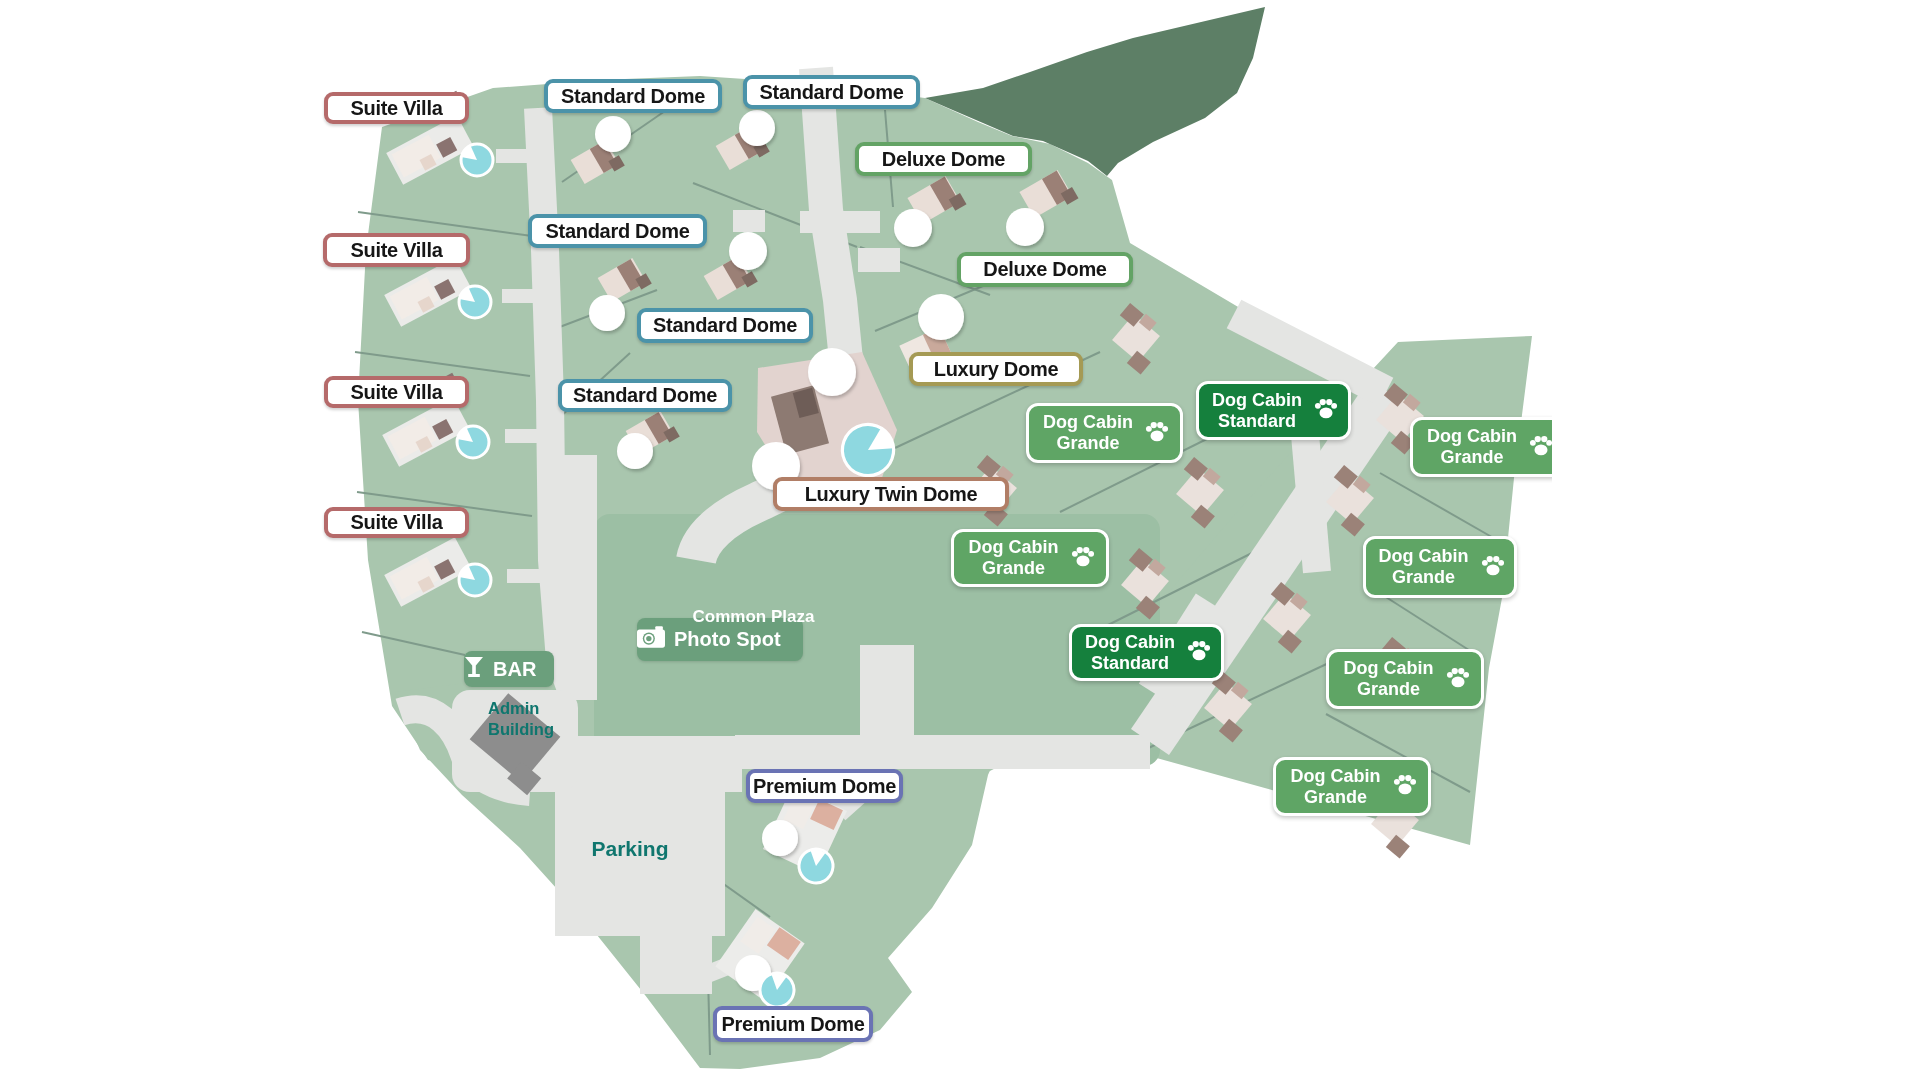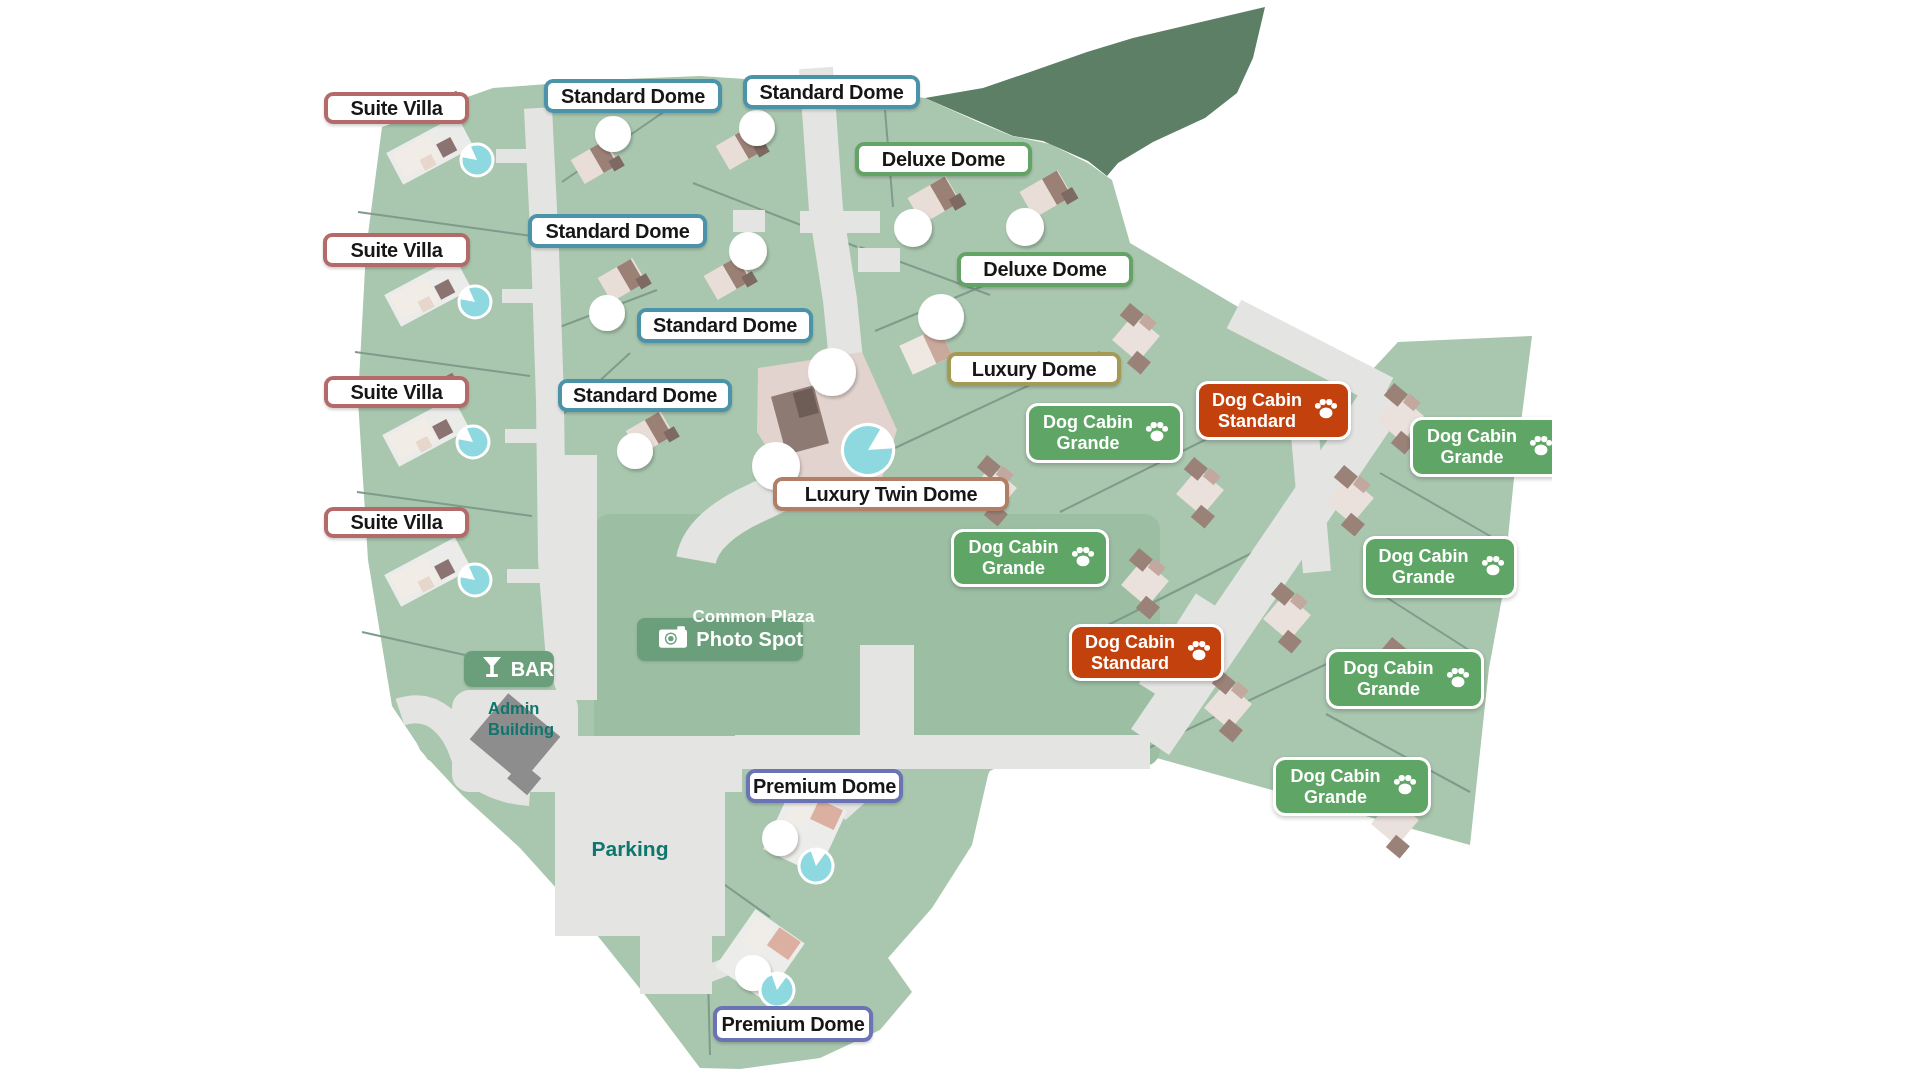--- a/index.html
+++ b/index.html
@@ -8,37 +8,37 @@
   .stage svg.map{position:absolute;left:0;top:0;}
 
   
   .wl{position:absolute;box-sizing:border-box;background:#fff;border:4px solid #888;
       border-radius:9px;display:flex;align-items:center;justify-content:center;
       font-weight:700;font-size:20px;color:#161616;white-space:nowrap;
       box-shadow:0 2px 3px rgba(0,0,0,.18);letter-spacing:-.3px;}
   .b-red{border-color:#b56a6a;}
   .b-teal{border-color:#4b93a9;}
   .b-green{border-color:#63a365;}
-  .b-olive{border-color:#a59a54;margin-left:38px;}
+  .b-olive{border-color:#a59a54;}
   .b-brown{border-color:#b17e66;}
   .b-purple{border-color:#6a73b4;}
 
   
   .dog{position:absolute;box-sizing:border-box;border:3px solid #fff;border-radius:12px;
        color:#fff;display:flex;align-items:center;justify-content:center;gap:7px;
        font-weight:700;font-size:18px;line-height:1.15;text-align:center;
        box-shadow:0 2px 4px rgba(0,0,0,.22);}
   .dog .t{width:98px;}
   .dog-green{background:#5fa565;}
-  .dog-teal{background:#c2410c;}
+  .dog-teal{background:#15803d;}
   .dog svg{flex:0 0 auto;}
 
   
   .fac{position:absolute;box-sizing:border-box;border-radius:8px;background:#6b9f7c;
-       color:#fff;display:flex;align-items:center;justify-content:flex-end;gap:9px;
+       color:#fff;display:flex;align-items:center;justify-content:flex-start;gap:9px;
        font-weight:700;font-size:20px;white-space:nowrap;box-shadow:0 1px 3px rgba(0,0,0,.15);}
 
   
   .txt{position:absolute;font-weight:700;color:#0f766e;}
   .txt.white{color:#fff;}
   .center{display:flex;align-items:center;justify-content:center;text-align:center;margin-top:11px;}
 </style>
 </head>
 <body>
 

